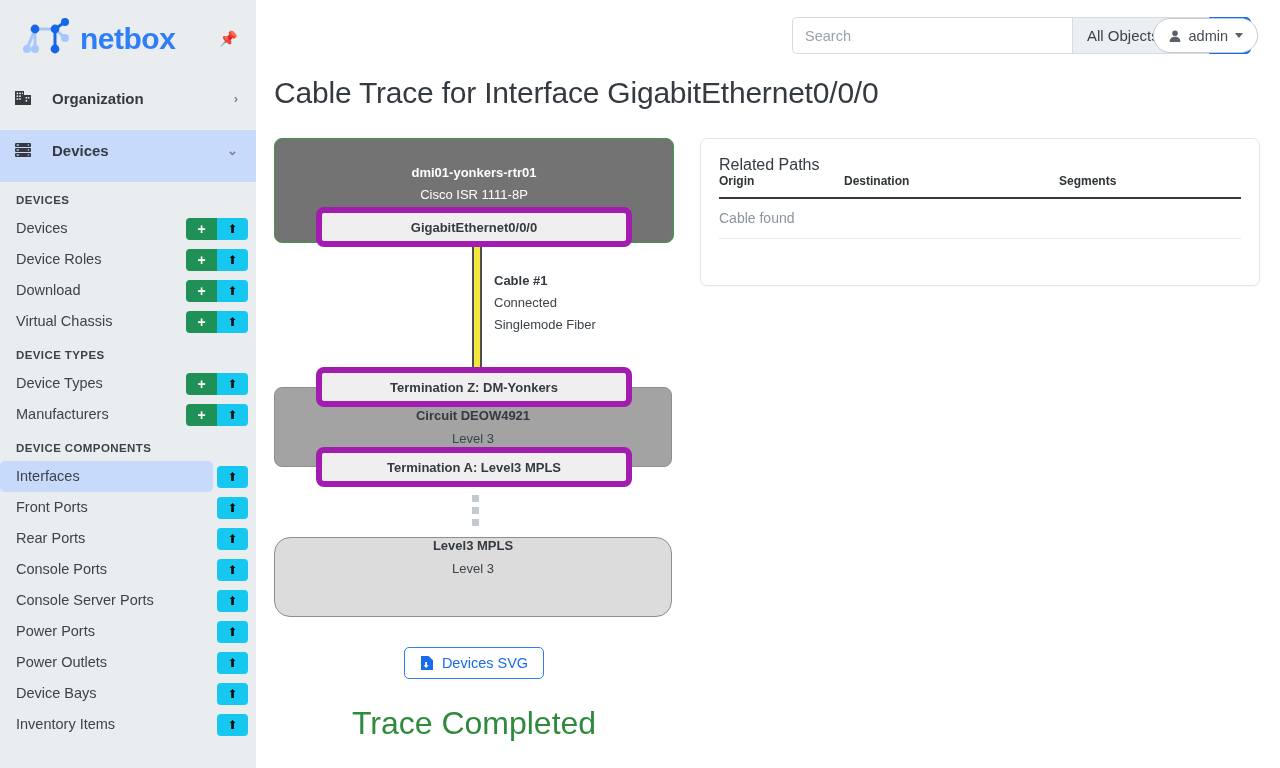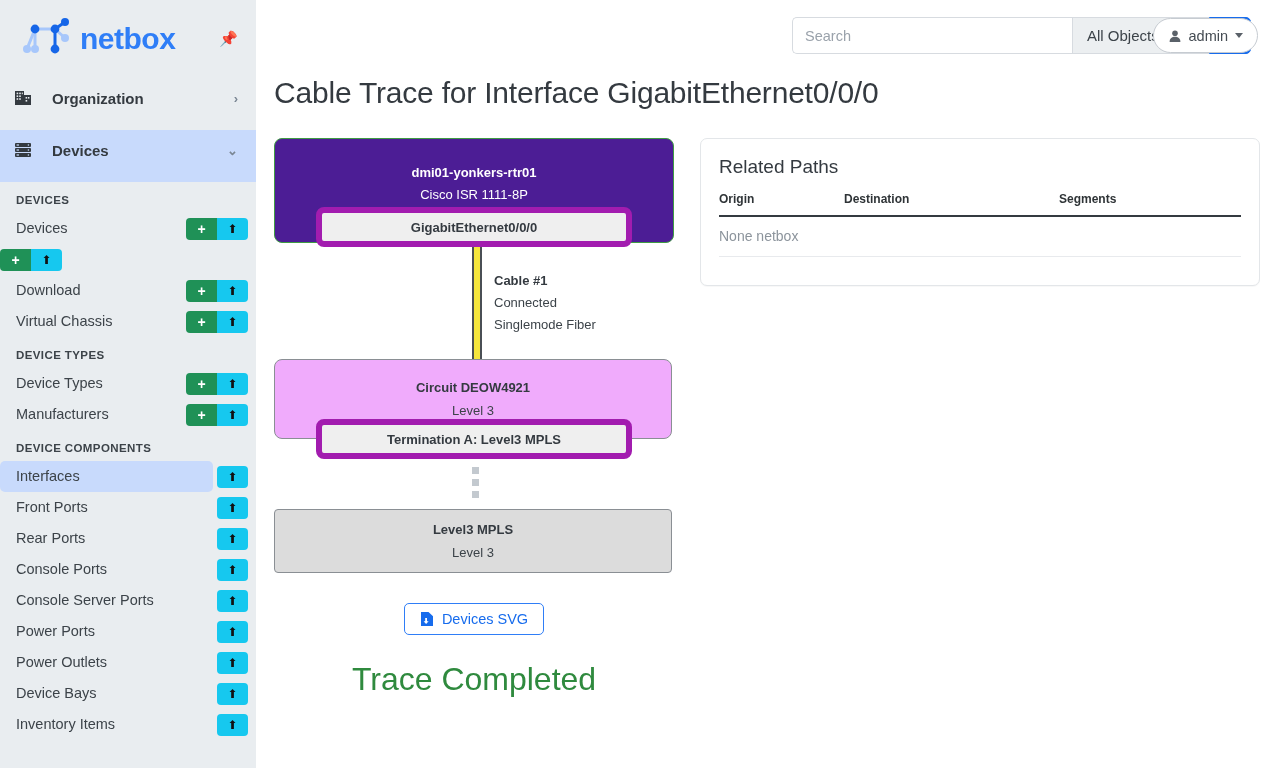--- a/index.html
+++ b/index.html
@@ -118,21 +118,21 @@
 
   .content { display: flex; padding: 28px 20px 0 18px; gap: 26px; }
 
   
   .trace { width: 400px; position: relative; }
   .node {
     border: 1px solid #8a8f94; border-radius: 8px;
     text-align: center; position: relative;
   }
   .node-device {
-    background: #4c1d95; border-color: #3f9b43; color: #fff;
+    background: #737373; border-color: #3f9b43; color: #fff;
     padding: 26px 10px 38px; height: 105px;
   }
   .node-device .t1 { font-size: 13px; font-weight: 700; margin-bottom: 7px; }
   .node-device .t2 { font-size: 13px; margin-bottom: 7px; }
   .node-device .t3 { font-size: 13px; }
   .term {
     background: #efefef; border: 6px solid #a21caf; border-radius: 8px;
     width: 316px; margin: 0 auto; height: 40px;
     display: flex; align-items: center; justify-content: center;
     font-size: 13px; font-weight: 700; color: #343a40;
@@ -144,39 +144,39 @@
   .cable-line {
     position: absolute; left: 198px; top: 0; width: 10px; height: 120px;
     background: #f5e63d; border-left: 2px solid #4a4f55; border-right: 2px solid #4a4f55;
   }
   .cable-info { position: absolute; left: 220px; top: 26px; text-align: left; }
   .cable-info .c1 { font-size: 13px; font-weight: 700; color: #343a40; margin-bottom: 7px; }
   .cable-info .c2, .cable-info .c3 { font-size: 13px; color: #3c4349; margin-bottom: 7px; }
 
   .circuit-wrap { position: relative; margin-top: -8px; }
   .circuit-box {
-    background: #f0abfc; border: 1px solid #8a8f94; border-radius: 8px;
+    background: #a3a3a3; border: 1px solid #8a8f94; border-radius: 8px;
     height: 80px; width: 398px;
     display: flex; flex-direction: column; align-items: center; justify-content: center;
     position: relative; z-index: 1;
   }
   .circuit-box .b1 { font-size: 13px; font-weight: 700; color: #343a40; margin-bottom: 8px; }
   .circuit-box .b2 { font-size: 13px; color: #3c4349; }
   .term-z { margin-bottom: -20px; }
   .term-a { margin-top: -20px; }
 
   .dashed-seg { height: 50px; position: relative; }
   .dash {
     position: absolute; left: 198px; width: 7px; height: 7px; background: #c3c9cf;
   }
 
   .node-end {
-    background: #dcdcdc; border: 1px solid #8a8f94; border-radius: 4px;
-    height: 64px; width: 398px;
-    display: flex; flex-direction: column; align-items: center; justify-content: center;
+    background: #dcdcdc; border: 1px solid #8a8f94; border-radius: 16px;
+    height: 80px; width: 398px;
+    display: flex; flex-direction: column; align-items: center; 
   }
   .node-end .e1 { font-size: 13px; font-weight: 700; color: #343a40; margin-bottom: 8px; }
   .node-end .e2 { font-size: 13px; color: #3c4349; }
 
   .dl-wrap { text-align: center; margin-top: 30px; }
   .dl-btn {
     display: inline-flex; align-items: center; gap: 8px;
     border: 1px solid #2f7ef7; border-radius: 5px;
     background: #fff; color: #176ced;
     font-size: 14.5px; padding: 7px 15px; cursor: pointer;
@@ -187,21 +187,21 @@
     font-size: 32px; color: #2f8a3e; font-weight: 400;
   }
 
   
   .card {
     flex: 1; max-width: 568px; height: 148px;
     border: 1px solid #e3e6e9; border-radius: 7px; background: #fff;
     padding: 17px 18px 0 18px;
     box-shadow: 0 1px 1px rgba(0,0,0,.03);
   }
-  .card-title { font-size: 19px; color: #343a40; margin-bottom: 14px; }
+  .card-title { font-size: 16px; color: #343a40; margin-bottom: 0; }
   table.paths { width: 100%; border-collapse: collapse; }
   table.paths th {
     text-align: left; font-size: 12px; font-weight: 700; color: #2f3437;
     padding: 0 0 9px 0; border-bottom: 2px solid #343a40;
   }
   table.paths td {
     font-size: 14px; color: #8c949c; padding: 11px 0 12px 0;
     border-bottom: 1px solid #e8eaed;
   }
   th.c-org { width: 125px; }
@@ -278,20 +278,21 @@
 
       <div class="sec-head">DEVICES</div>
       <div class="nav-row">
         <div class="nav-link">Devices</div>
         <div class="btns">
           <div class="btn-sq btn-add">+</div>
           <div class="btn-sq btn-imp">⬆</div>
         </div>
       </div>
       <div class="nav-row">
+        <div class="nav-link">Device Roles</div>
         <div class="btns">
           <div class="btn-sq btn-add">+</div>
           <div class="btn-sq btn-imp">⬆</div>
         </div>
       </div>
       <div class="nav-row">
         <div class="nav-link">Download</div>
         <div class="btns">
           <div class="btn-sq btn-add">+</div>
           <div class="btn-sq btn-imp">⬆</div>
@@ -426,20 +427,21 @@
 
         <div class="cable-seg">
           <div class="cable-line"></div>
           <div class="cable-info">
             <div class="c1">Cable #1</div>
             <div class="c2">Connected</div>
             <div class="c3">Singlemode Fiber</div>
           </div>
         </div>
 
+        <div class="term term-z">Termination Z: DM-Yonkers</div>
 
         <div class="circuit-wrap">
           <div class="circuit-box">
             <div class="b1">Circuit DEOW4921</div>
             <div class="b2">Level 3</div>
           </div>
         </div>
 
         <div class="term term-a">Termination A: Level3 MPLS</div>
 
@@ -473,21 +475,21 @@
         <table class="paths">
           <thead>
             <tr>
               <th class="c-org">Origin</th>
               <th class="c-dst">Destination</th>
               <th>Segments</th>
             </tr>
           </thead>
           <tbody>
             <tr>
-              <td colspan="3">None netbox</td>
+              <td colspan="3">Cable found</td>
             </tr>
           </tbody>
         </table>
       </div>
 
     </div>
   </main>
 </div>
 
 </body></html>

